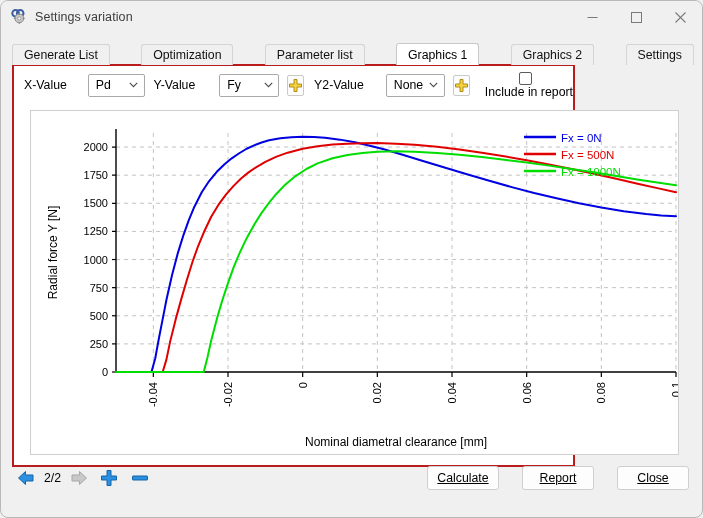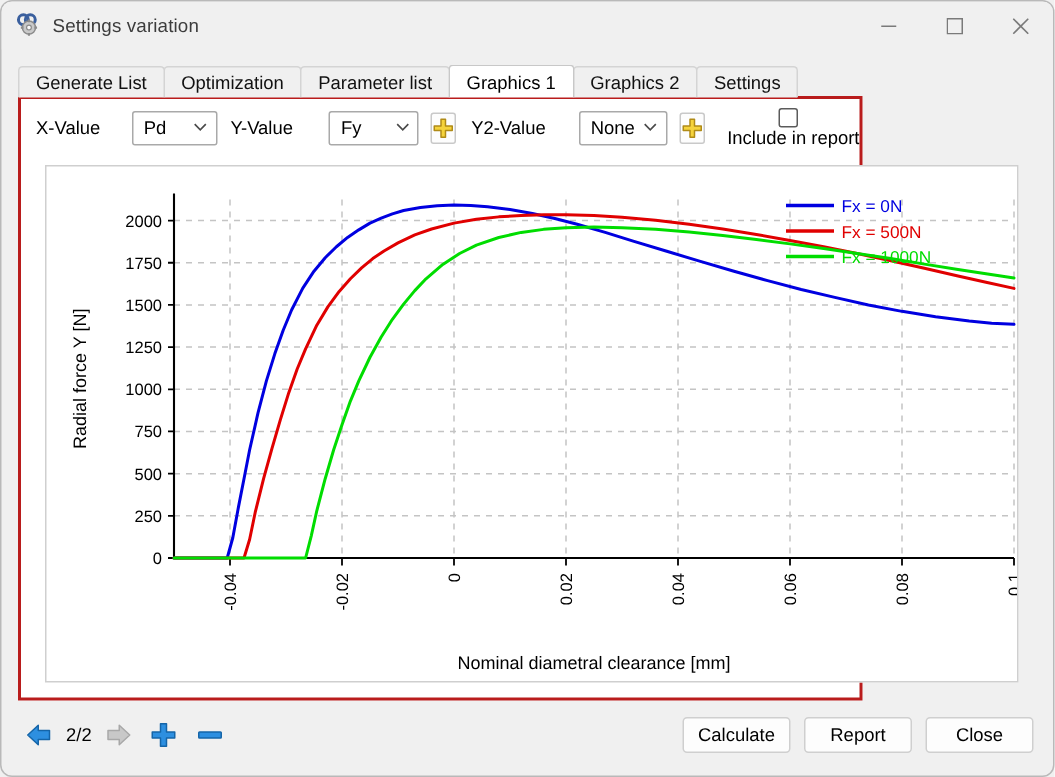--- a/index.html
+++ b/index.html
@@ -37,21 +37,21 @@
   .winbtn{
     width:44px;height:32px;display:flex;align-items:center;justify-content:center;
     color:#6a6a6a;
   }
   .winbtn svg{display:block;}
 
   
   .tabstrip{
     position:absolute;left:11px;top:42px;width:681px;height:22px;
   }
-  .tabrow{display:flex;align-items:flex-end;height:22px;position:relative;z-index:2;}
+  .tabrow{display:flex;align-items:flex-end;height:22px;position:relative;z-index:2;justify-content:space-between;}
   .tab{
     height:21px;line-height:21px;
     padding:0 11px;
     font-size:12.3px;color:#111;
     background:#f0f0f0;
     border:1px solid #d4d4d4;
     border-bottom:none;
     border-radius:3px 3px 0 0;
     margin-right:-1px;
     box-sizing:border-box;
@@ -107,33 +107,33 @@
 
   
   .chartbox{
     position:absolute;left:16px;top:44px;width:649px;height:345px;
     background:#fff;border:1px solid #cfcfcf;box-sizing:border-box;
   }
   .chartbox svg{display:block;}
 
   
   .bottombar{
-    position:absolute;left:0;bottom:0;right:0;height:48px;
+    position:absolute;left:0;bottom:12px;right:0;height:48px;
   }
   .navgroup{position:absolute;left:14px;top:10px;display:flex;align-items:center;}
   .navicon{width:22px;height:22px;display:flex;align-items:center;justify-content:center;}
   .pagecount{font-size:12.3px;color:#000;margin:0 7px;}
   .btn{
     height:24px;min-width:72px;
     border:1px solid #cfcfcf;background:#fdfdfd;border-radius:3px;
     font-size:12.3px;color:#000;
     display:flex;align-items:center;justify-content:center;
     box-sizing:border-box;
   }
-  .btnrow{position:absolute;right:13px;top:9px;display:flex;gap:9px;}
+  .btnrow{position:absolute;right:13px;top:9px;display:flex;gap:23px;text-decoration:underline;}
 </style>
 </head>
 <body>
 
 <div class="window">
 
   <div class="titlebar">
     <span class="app-icon">
       <svg width="18" height="18" viewBox="0 0 18 18">
         <circle cx="5.6" cy="5.2" r="3.3" fill="none" stroke="#3a5f9e" stroke-width="2"></circle>

